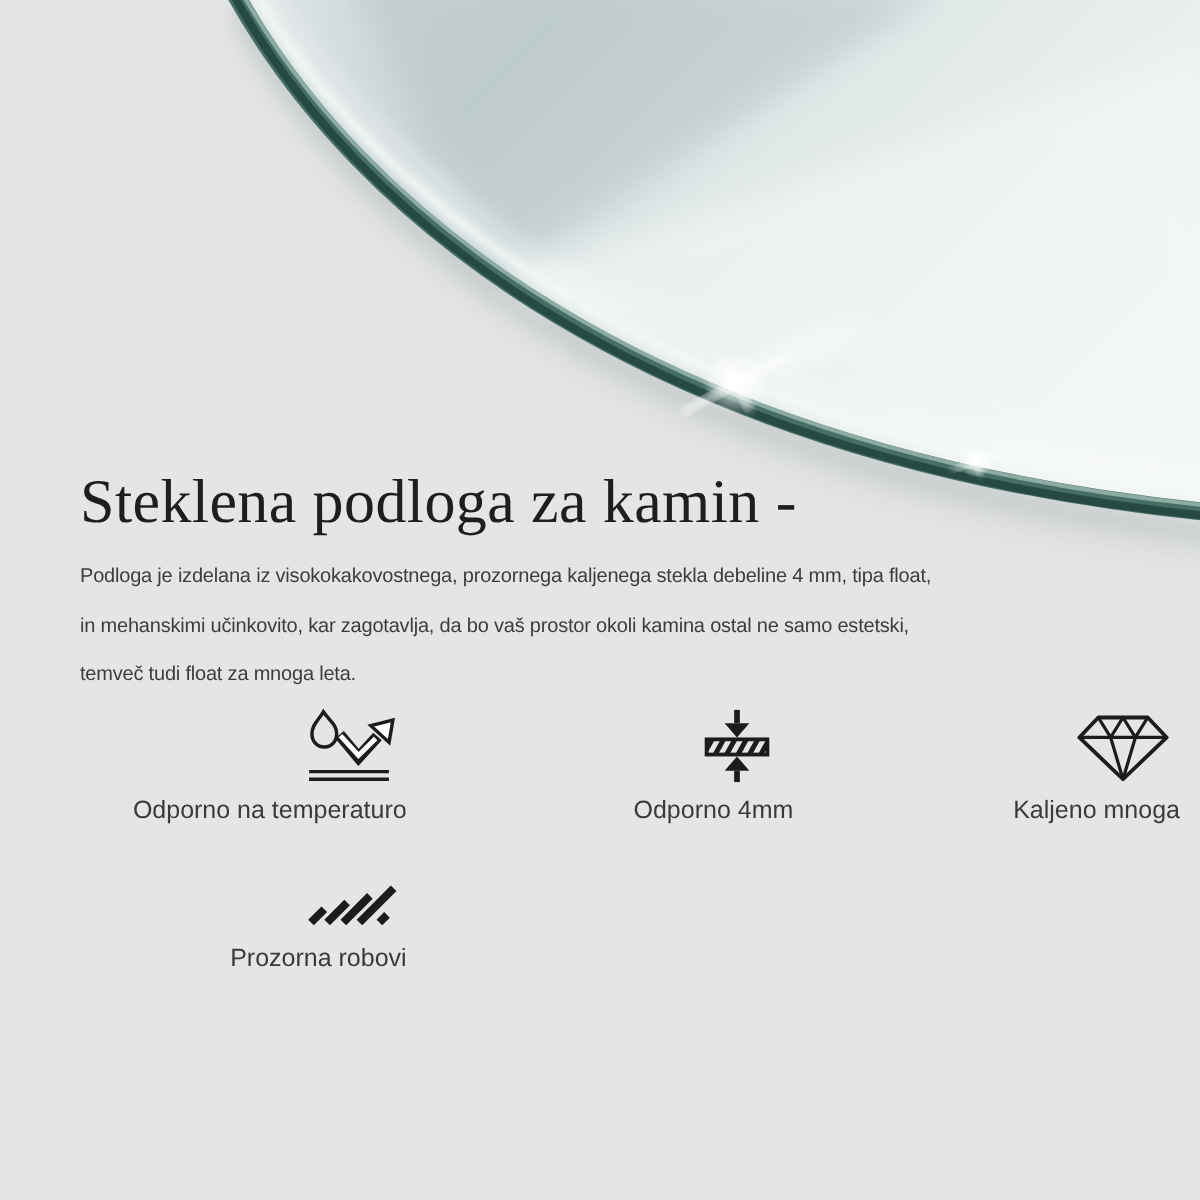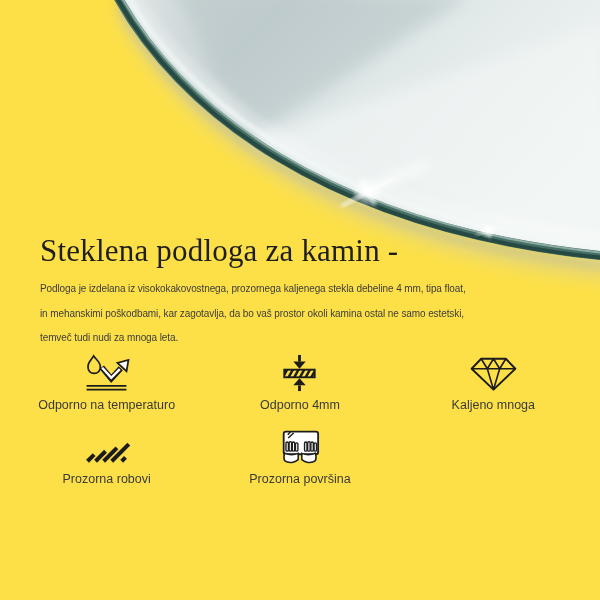--- a/index.html
+++ b/index.html
@@ -1,27 +1,27 @@
 <!DOCTYPE html>
 <html><head>
 <meta charset="utf-8">
 <style>
   html,body{margin:0;padding:0;background:#fff;}
-  .page{position:relative;width:600px;height:600px;background:#fde047;overflow:hidden;
+  .page{position:relative;width:600px;height:600px;background:#e5e5e5;overflow:hidden;
         font-family:"Liberation Sans",sans-serif;}
   .hero{position:absolute;top:0;left:0;width:600px;height:320px;}
   .content{position:absolute;top:0;left:0;width:600px;padding-top:233px;}
   .text-block{margin:0 40px;}
   h1.title{margin:0;font-family:"Liberation Serif",serif;font-weight:400;
            font-size:31px;line-height:35px;color:#1e1e1e;letter-spacing:.2px;}
   h1.title .tline{display:block;white-space:nowrap;}
   .intro{margin:9px 0 0;font-size:10px;line-height:24.5px;color:#3d3d3d;letter-spacing:-.1px;}
   .intro .pline{display:block;white-space:nowrap;}
   .features{display:grid;grid-template-columns:repeat(3,1fr);row-gap:15px;margin:2px 10px 0;}
-  .feature{display:flex;flex-direction:column;align-items:center;}
+  .feature{display:flex;flex-direction:column;align-items:flex-end;}
   .icon-box{height:40px;display:flex;align-items:center;justify-content:center;}
   .feature-label{margin-top:5px;font-size:12.5px;color:#3a3a3a;white-space:nowrap;}
   .ic{stroke:#1c1c1c;fill:none;stroke-width:2;}
 </style>
 </head>
 <body>
 
 <div class="page">
 
   <div class="hero">
@@ -78,22 +78,22 @@
     </svg>
   </div>
 
   <div class="content">
     <div class="text-block">
       <h1 class="title">
         <span class="tline">Steklena podloga za kamin -</span>
       </h1>
       <p class="intro">
         <span class="pline">Podloga je izdelana iz visokokakovostnega, prozornega kaljenega stekla debeline 4 mm, tipa float,</span>
-        <span class="pline">in mehanskimi poškodbami, kar zagotavlja, da bo vaš prostor okoli kamina ostal ne samo estetski,</span>
-        <span class="pline">temveč tudi nudi za mnoga leta.</span>
+        <span class="pline">in mehanskimi učinkovito, kar zagotavlja, da bo vaš prostor okoli kamina ostal ne samo estetski,</span>
+        <span class="pline">temveč tudi float za mnoga leta.</span>
       </p>
     </div>
 
     <div class="features">
 
       <div class="feature">
         <div class="icon-box">
           <svg class="ic" width="57" height="38" viewBox="0 0 60 40">
             <path d="M9 33.5 H51 M9 37.5 H51" stroke-width="1.8"></path>
             <path d="M16.5 2 C14 6.5 10.5 8.5 10.5 13.5 C10.5 17.6 13.2 20.5 17 20.5 C20.8 20.5 23.5 17.6 23.5 13.5 C23.5 8.5 19.5 6.5 16.5 2 Z" stroke-width="1.8"></path>
@@ -147,37 +147,16 @@
               <path d="M18.5 35 L29 24.5"></path>
               <path d="M27 35 L41 21"></path>
               <path d="M35.5 35 L53.5 17"></path>
               <path d="M46 35 L50 31"></path>
             </g>
           </svg>
         </div>
         <div class="feature-label">Prozorna robovi</div>
       </div>
 
-      <div class="feature">
-        <div class="icon-box">
-          <svg class="ic" width="58" height="40" viewBox="0 0 64 44">
-            <rect x="14" y="5" width="38" height="25" rx="2.5" stroke-width="2" fill="#ffffff"></rect>
-            <path d="M19 12 L25 6.5 M18.5 8.5 L21.5 5.5" stroke-width="1.6"></path>
-            <g stroke-width="1.5" fill="#ffffff">
-              <rect x="16.5" y="16.5" width="2.7" height="10" rx="1.3"></rect>
-              <rect x="20" y="16" width="2.7" height="10.5" rx="1.3"></rect>
-              <rect x="23.5" y="16.5" width="2.7" height="10" rx="1.3"></rect>
-              <rect x="27" y="17.5" width="2.7" height="9" rx="1.3"></rect>
-              <path d="M15 29 q-1.5 5 0 8 q3 2.5 8 2 q4 -0.5 7 -3 l0 -7 q-7 3 -15 0 Z" stroke-width="1.7"></path>
-              <rect x="37" y="16.5" width="2.7" height="10" rx="1.3"></rect>
-              <rect x="40.5" y="16" width="2.7" height="10.5" rx="1.3"></rect>
-              <rect x="44" y="16.5" width="2.7" height="10" rx="1.3"></rect>
-              <rect x="47.5" y="17.5" width="2.7" height="9" rx="1.3"></rect>
-              <path d="M49 29 q1.5 5 0 8 q-3 2.5 -8 2 q-4 -0.5 -7 -3 l0 -7 q7 3 15 0 Z" stroke-width="1.7"></path>
-            </g>
-          </svg>
-        </div>
-        <div class="feature-label">Prozorna površina</div>
-      </div>
 
     </div>
   </div>
 </div>
 
 </body></html>

